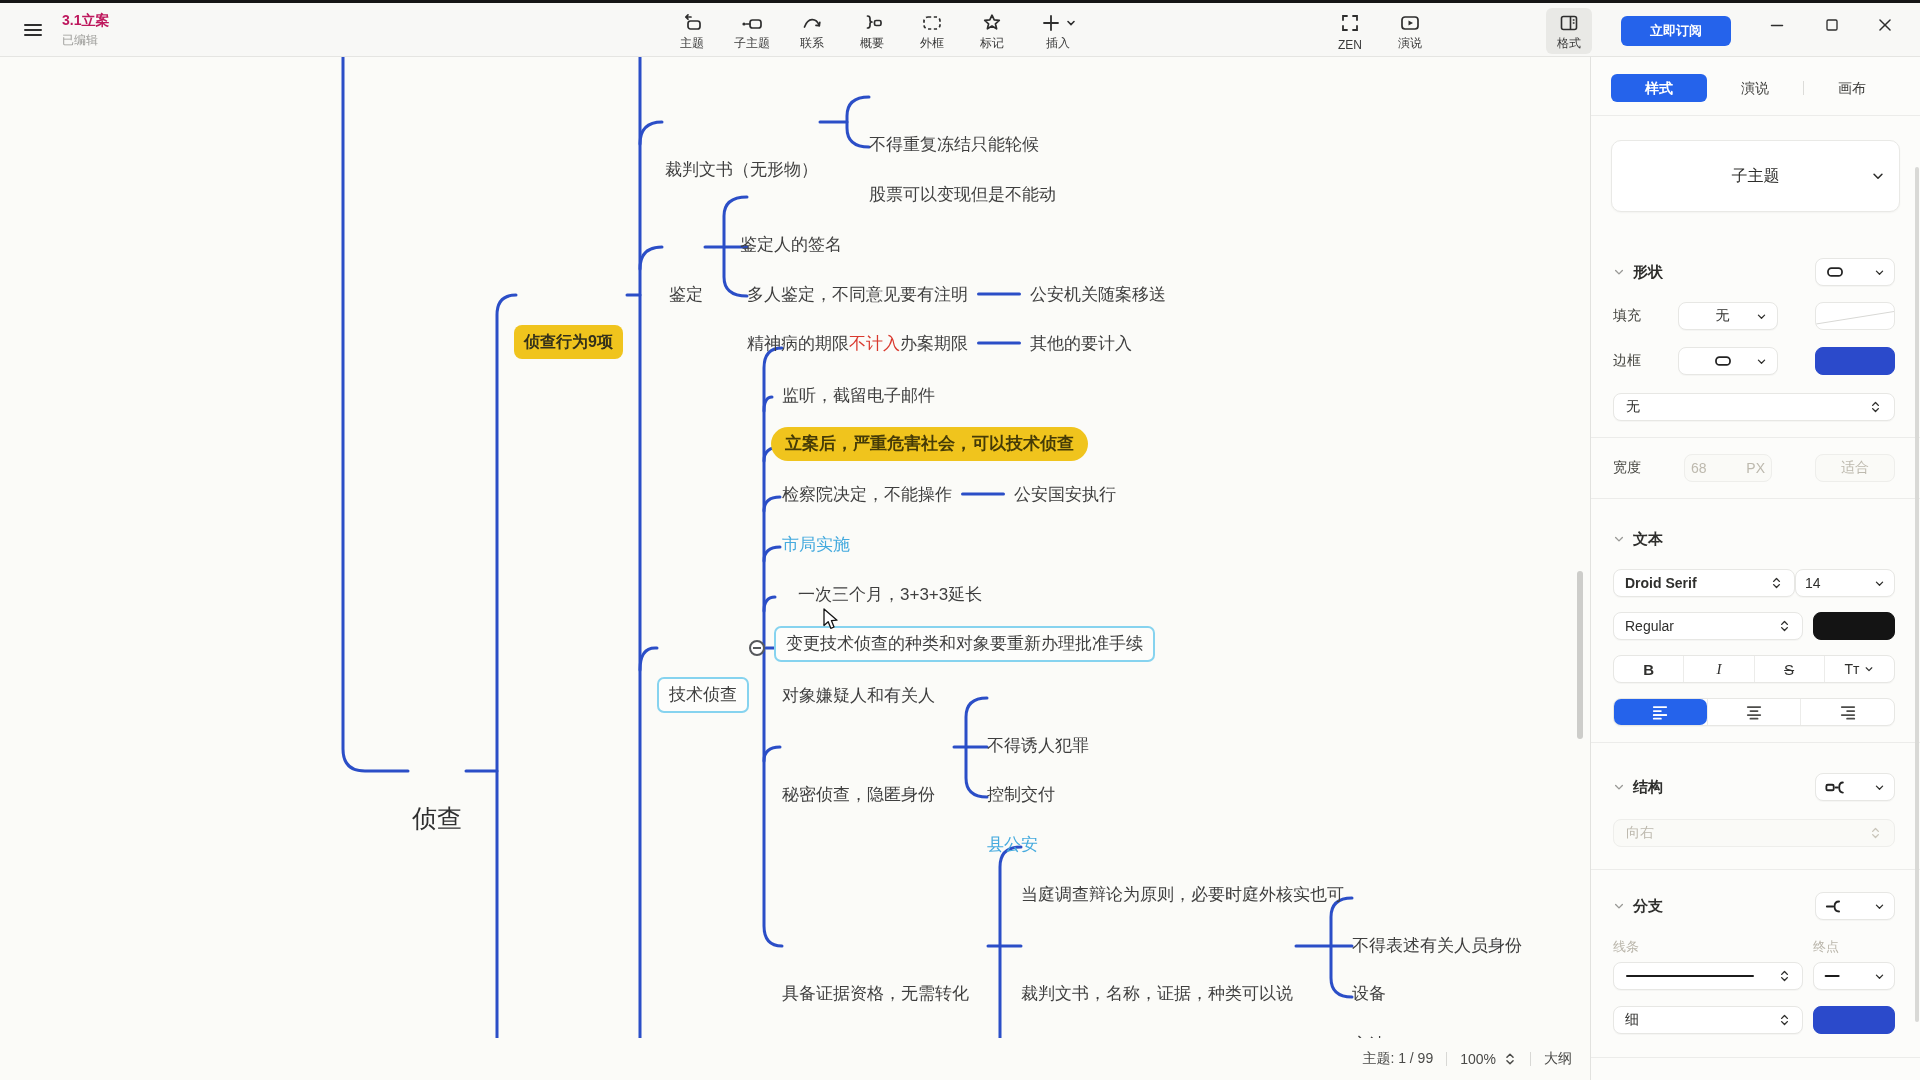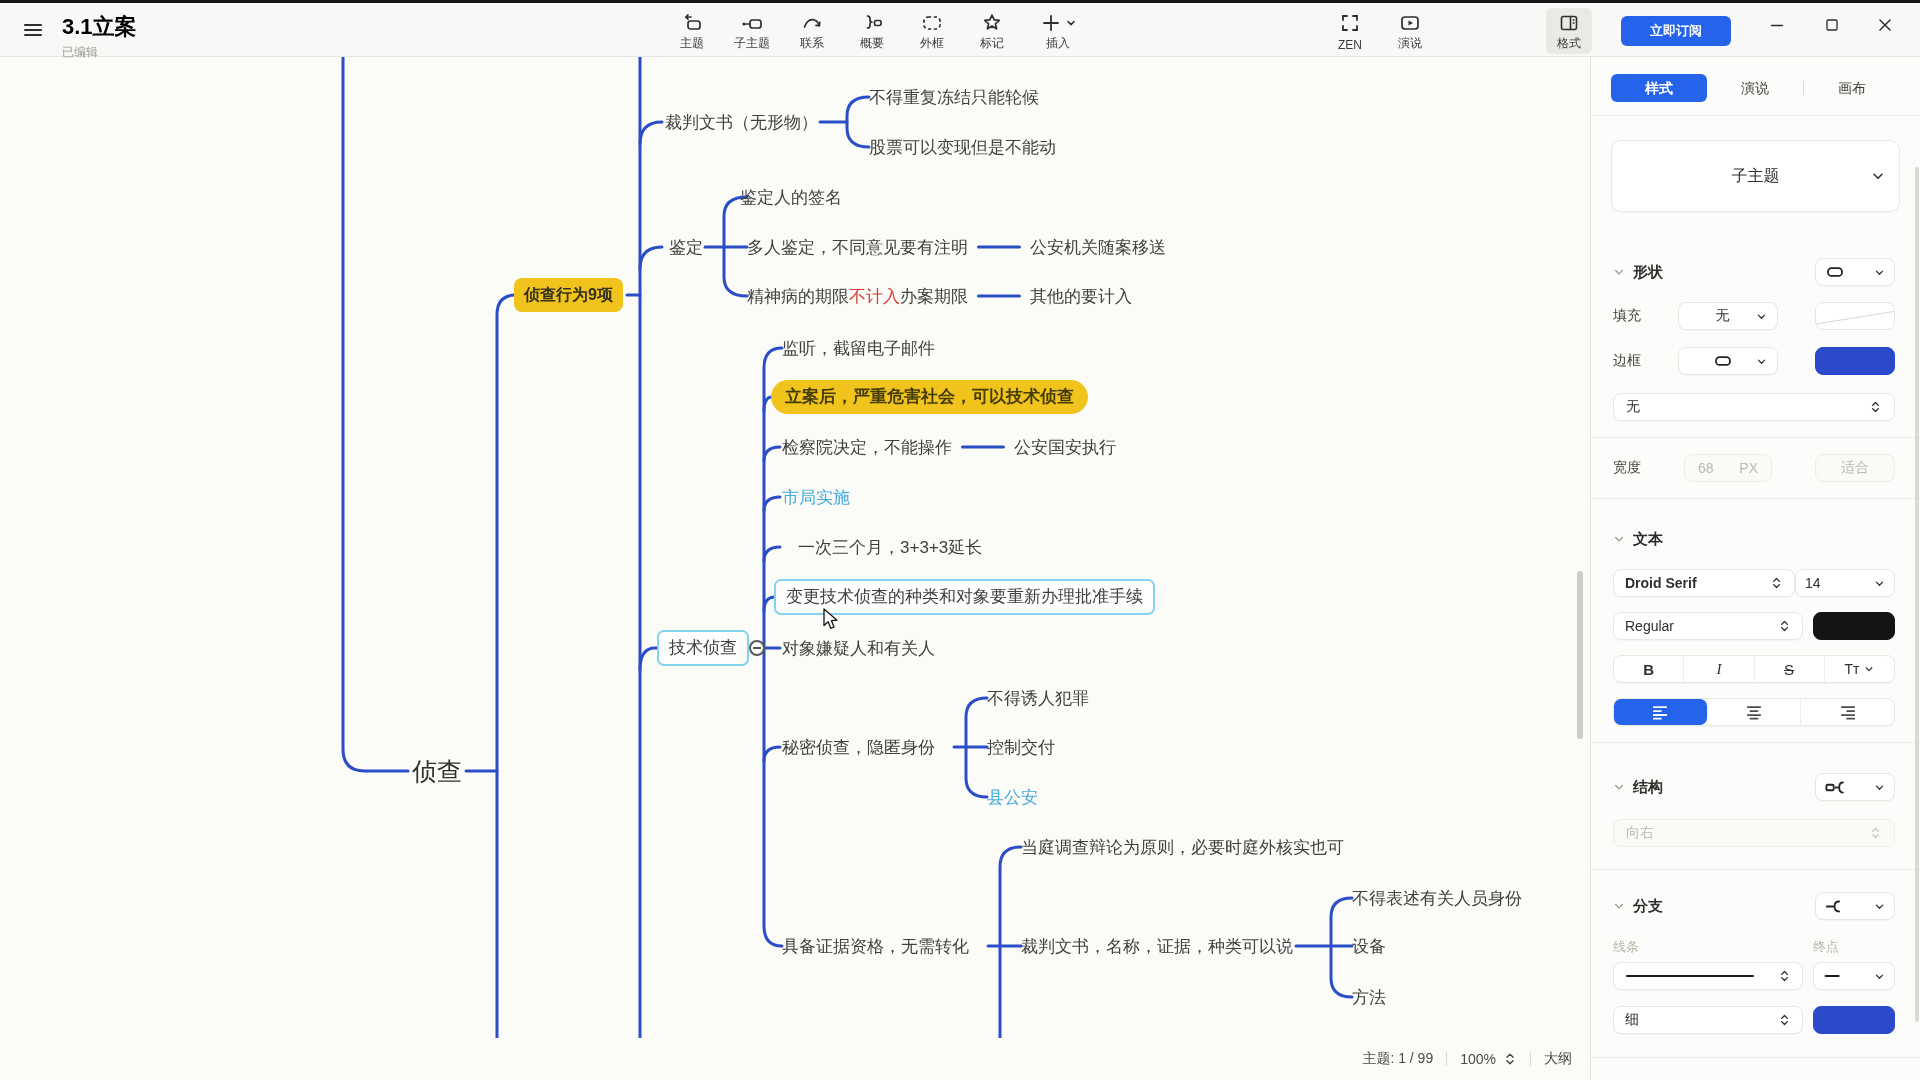--- a/index.html
+++ b/index.html
@@ -4,34 +4,34 @@
 <style>
   * { box-sizing: border-box; margin:0; padding:0; }
   html,body { width:1920px; height:1080px; }
   body { position:relative; background:#fbfbf8; font-family:"Liberation Sans","DejaVu Sans",sans-serif; overflow:hidden; color:#3f3f3f; }
   .topedge { position:absolute; top:0; left:0; width:1920px; height:3px; background:#161616; z-index:60; }
 
   
   .titlebar { position:absolute; top:3px; left:0; width:1920px; height:54px; background:#f8f8f6; border-bottom:1px solid #e5e5e2; z-index:50; }
   .hamburger { position:absolute; left:18px; top:13px; width:30px; height:28px; display:flex; align-items:center; justify-content:center; cursor:pointer; }
   .doc-meta { position:absolute; left:62px; top:9px; }
-  .doc-title { font-size:22px; font-weight:bold; color:#000000; }
+  .doc-title { font-size:14px; font-weight:bold; color:#be185d; }
   .doc-status { font-size:12px; color:#9a9a97; margin-top:2px; }
   .tb-group { position:absolute; top:5px; display:flex; }
   .tb-item { width:60px; height:46px; display:flex; flex-direction:column; align-items:center; justify-content:space-between; padding:3px 0 2px; cursor:pointer; border-radius:6px; }
   .tb-item span.lbl { font-size:12px; color:#3a3a3a; }
   .tb-item.hilite { background:#e9e9e6; }
   .icon-row { display:flex; align-items:center; gap:2px; }
   .subscribe { position:absolute; left:1621px; top:13px; width:110px; height:30px; background:#2563eb; color:#fff; font-size:13px; font-weight:bold; border:none; border-radius:6px; display:flex; align-items:center; justify-content:center; cursor:pointer; }
   .winctl { position:absolute; top:6px; width:44px; height:32px; display:flex; align-items:center; justify-content:center; cursor:pointer; }
 
   
   .canvas { position:absolute; top:57px; left:0; width:1590px; height:981px; background:#fbfbf8; overflow:hidden; }
   .connectors { position:absolute; left:0; top:0; }
-  .mnode, .mrow { position:absolute; transform:translateY(-50%); white-space:nowrap; font-size:17px; color:#3f3f3f; cursor:pointer; }
+  .mnode, .mrow { position:absolute; transform:translateY(-50%); white-space:nowrap; font-size:17px; color:#3f3f3f; cursor:pointer;margin-top:47px; }
   .mrow { display:flex; align-items:center; }
   .hdash { width:44px; height:3px; background:#2b4ec7; border-radius:2px; margin:0 9px; flex:none; }
   .blue-t { color:#45aade; }
   .red-t { color:#d9392e; }
   .root-node { font-size:25px; color:#2f2f2f; }
   .ynode { background:#f0c41d; color:#33301a; font-weight:bold; padding:0 10px; height:34px; line-height:34px; border-radius:8px; font-size:16px; }
   .ypill { background:#f0c41d; color:#453b07; font-weight:bold; padding:0 14px; height:34px; line-height:34px; border-radius:17px; }
   .boxnode { background:#fdfdfb; border:2px solid #86d3ef; border-radius:7px; height:36px; line-height:32px; padding:0 10px; }
   .collapse-circle { position:absolute; left:749px; top:583px; width:16px; height:16px; background:#fff; border:2px solid #56585c; border-radius:50%; cursor:pointer; }
   .collapse-circle::after { content:""; position:absolute; left:2px; right:2px; top:5px; height:2px; background:#56585c; }
@@ -358,21 +358,21 @@
       <svg width="13" height="14" viewBox="0 0 16 16" fill="none" stroke="#2e2e2c" stroke-width="1.7" stroke-linecap="round" stroke-linejoin="round">
           <path d="M4.5 6 L8 2.5 L11.5 6 M4.5 10 L8 13.5 L11.5 10"></path>
         </svg>
     </div>
   </div>
 
   <div class="sdivider"></div>
 
   <div class="srow" style="margin-top:16px; justify-content:space-between;">
     <span class="lab">宽度</span>
-    <div class="ctl disabled" style="width:88px; padding:0 13px;justify-content:center;">
+    <div class="ctl disabled" style="width:88px; padding:0 6px;justify-content:center;">
       <span>68</span>
       <span class="pxu">PX</span>
     </div>
     <div class="ctl disabled" style="width:80px; justify-content:center;">
       <span>适合</span>
     </div>
   </div>
 
   <div class="sdivider"></div>
 

